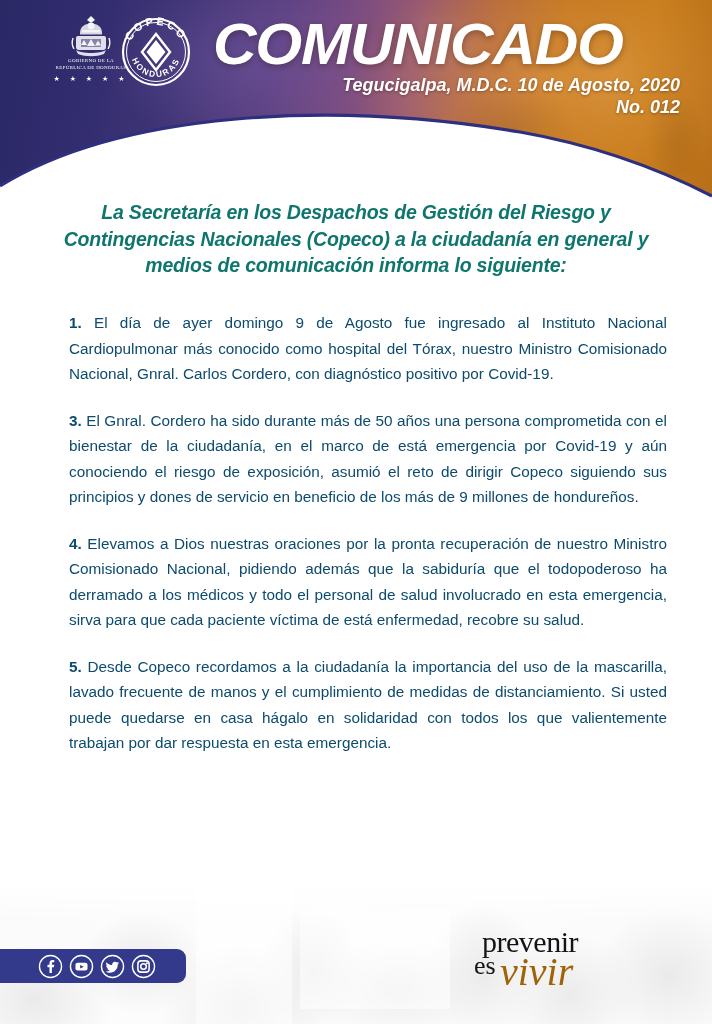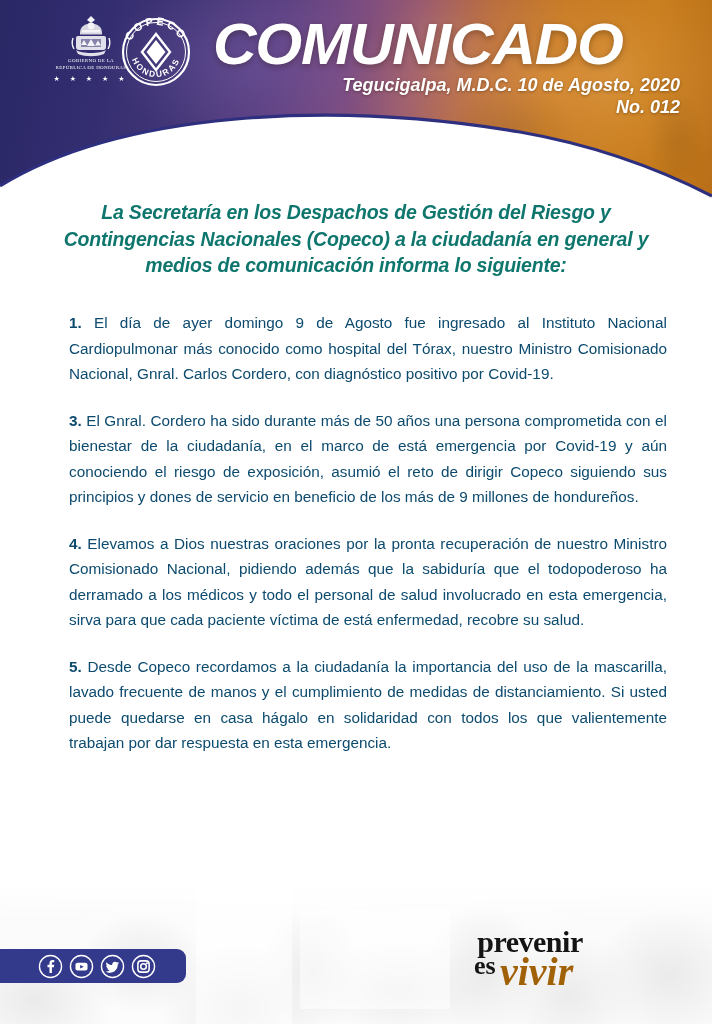--- a/index.html
+++ b/index.html
@@ -166,21 +166,20 @@
 
   
   .footer {
     position: absolute;
     left: 0;
     bottom: 0;
     width: 712px;
     height: 135px;
     overflow: hidden;
     background: #ffffff;
-    font-weight: bold;
   }
   .footer-photos {
     position: absolute;
     inset: 0;
     opacity: .085;
     filter: grayscale(1);
     background:
       linear-gradient(180deg, rgba(255,255,255,1) 0%, rgba(255,255,255,0) 22%),
       radial-gradient(ellipse 110px 80px at 5% 82%, #1c1c28 0%, rgba(28,28,40,0) 70%),
       radial-gradient(ellipse 90px 70px at 20% 55%, #2a2a38 0%, rgba(42,42,56,0) 72%),

